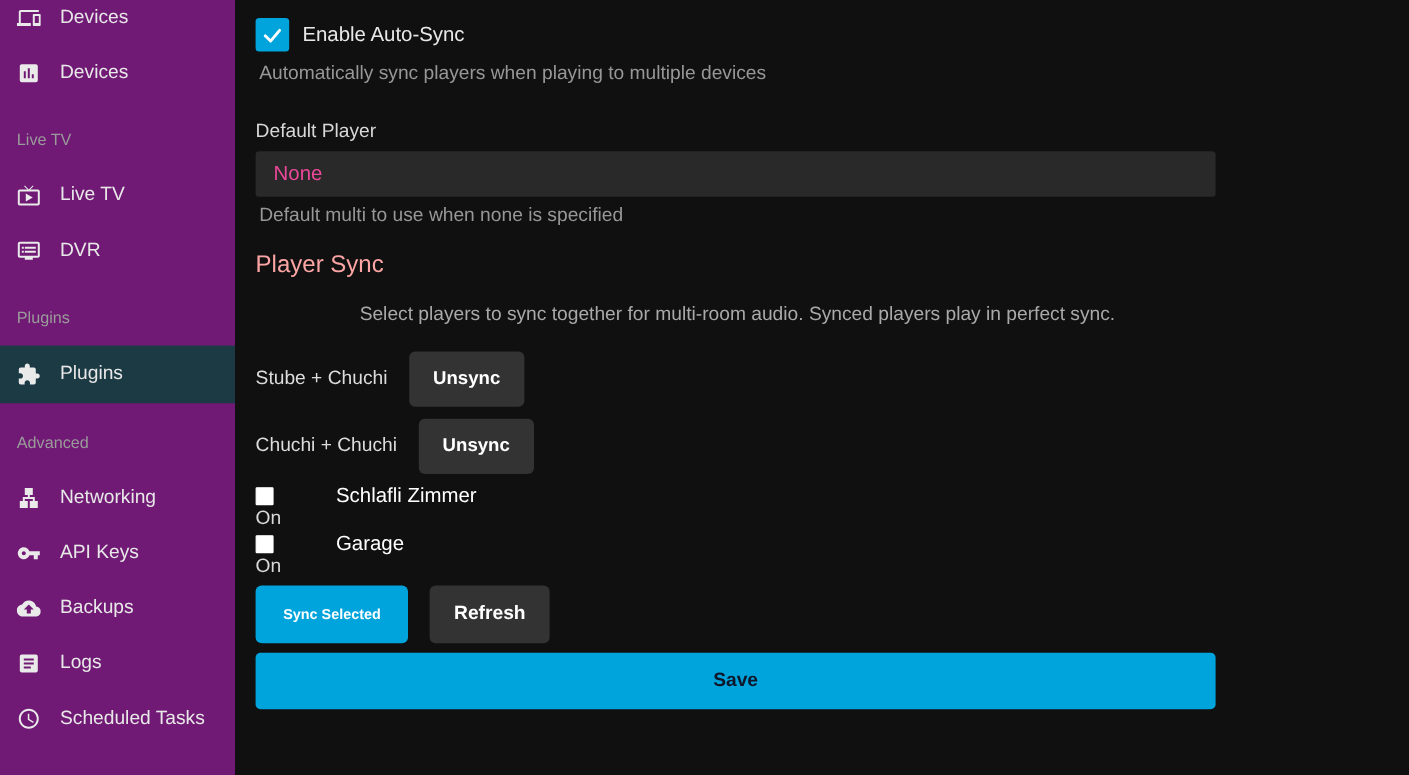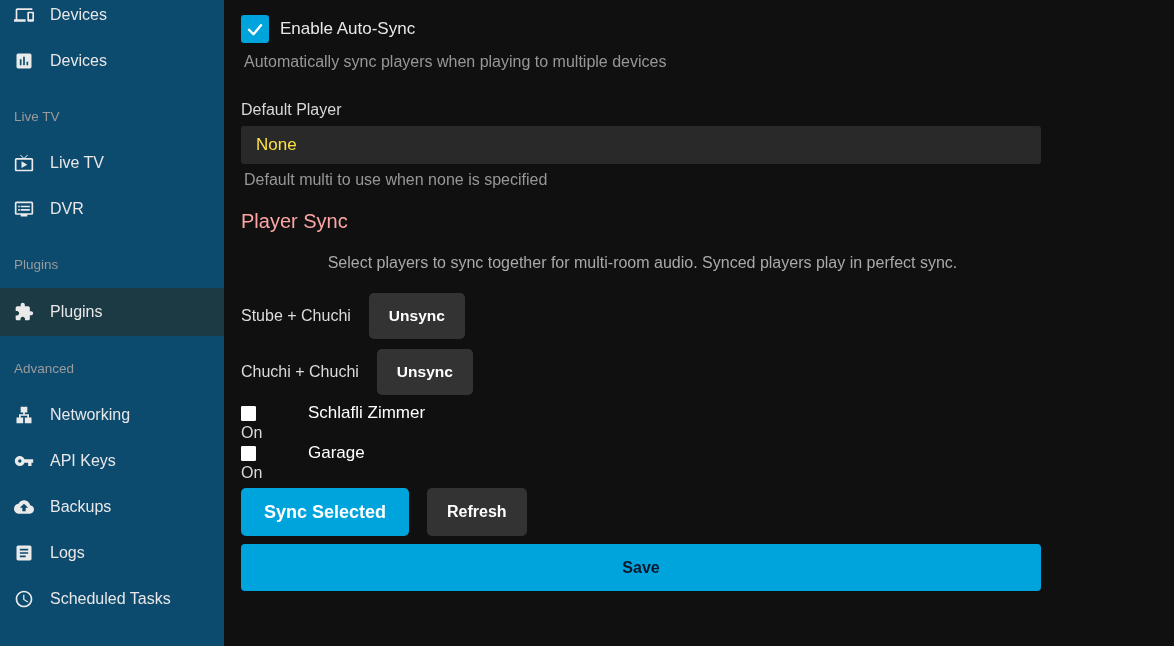--- a/index.html
+++ b/index.html
@@ -4,23 +4,23 @@
 <style>
   * { box-sizing: border-box; margin: 0; padding: 0; }
   html, body { width: 1174px; height: 646px; overflow: hidden; }
   body {
     background: #101010;
     font-family: "Liberation Sans", sans-serif;
     display: flex;
   }
   
   .sidebar {
-    width: 224px;
+    width: 196px;
     flex-shrink: 0;
-    background: #0c4a6e;
+    background: #701a75;
     height: 646px;
     overflow: hidden;
   }
   .nav { margin-top: -8px; }
   .nav-item {
     height: 46px;
     display: flex;
     align-items: center;
     padding-left: 14px;
     color: #e8e8e8;
@@ -64,21 +64,21 @@
   .autosync-label { margin-left: 11px; color: #e8e8e8; font-size: 17px; }
   .help { color: #979797; font-size: 16px; margin-top: 10px; padding-left: 3px; }
   .field-label { color: #d8d8d8; font-size: 16px; margin-top: 30px; }
   .select-box {
     margin-top: 7px;
     height: 38px;
     background: #292929;
     border-radius: 3px;
     display: flex; align-items: center;
     padding: 0 15px;
-    color: #fde047;
+    color: #ec4899;
     font-size: 17px;
     cursor: pointer;
   }
   .section-title { color: #fca5a5; font-size: 20px; font-weight: 500; margin-top: 21px; }
   .section-desc { color: #a9a9a9; font-size: 16px; margin-top: 21px; padding-left: 3px; text-align: center; }
   .group-row { display: flex; align-items: center; margin-top: 21px; height: 46px; }
   .group-row + .group-row { margin-top: 10px; }
   .group-name { color: #dcdcdc; font-size: 16px; }
   .btn { border: none; cursor: pointer; font-family: "Liberation Sans", sans-serif; }
   .btn-gray {
@@ -94,21 +94,21 @@
     background: #ffffff;
     border: 1px solid #ffffff;
     border-radius: 1px;
     margin-right: 4px;
     flex-shrink: 0;
   }
   .player-status { color: #d8d8d8; font-size: 16px; line-height: 20px; }
   .actions-row { display: flex; margin-top: 5px; }
   .btn-primary {
     background: #00a4dc; color: #ffffff;
-    font-weight: bold; font-size: 18px;
+    font-weight: bold; font-size: 12px;
     height: 48px; padding: 11px 23px;
     border-radius: 5px;
   }
   .btn-refresh { height: 48px; font-size: 16px; }
   .btn-save {
     display: block;
     margin-top: 8px;
     width: 100%;
     height: 47px;
     background: #00a4dc;

